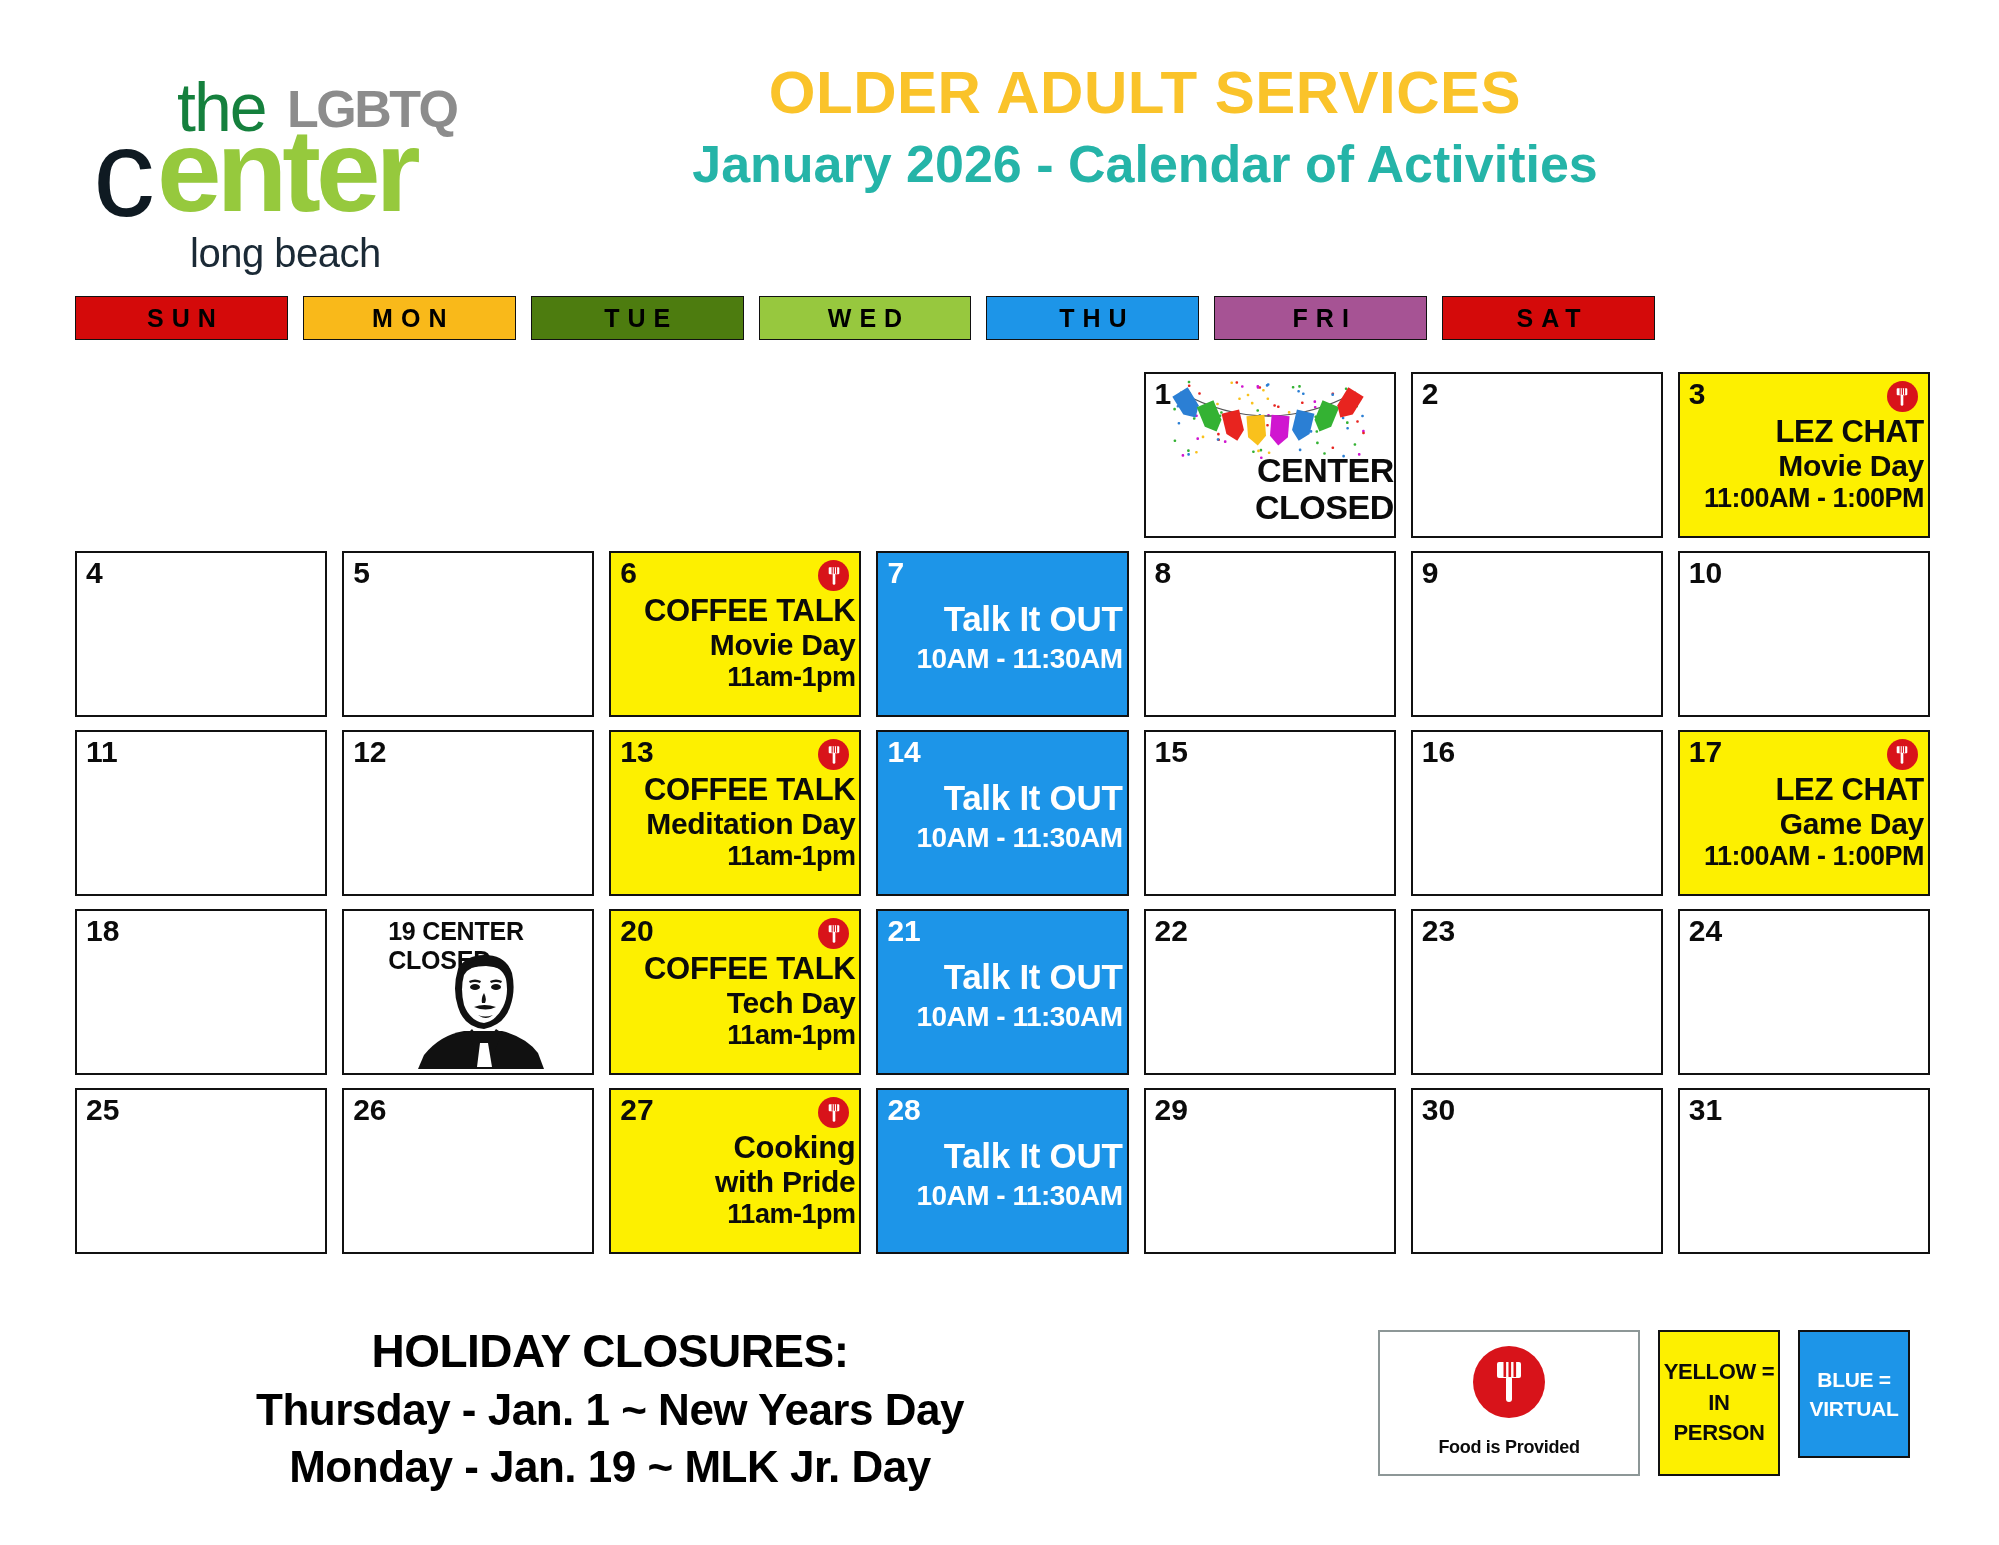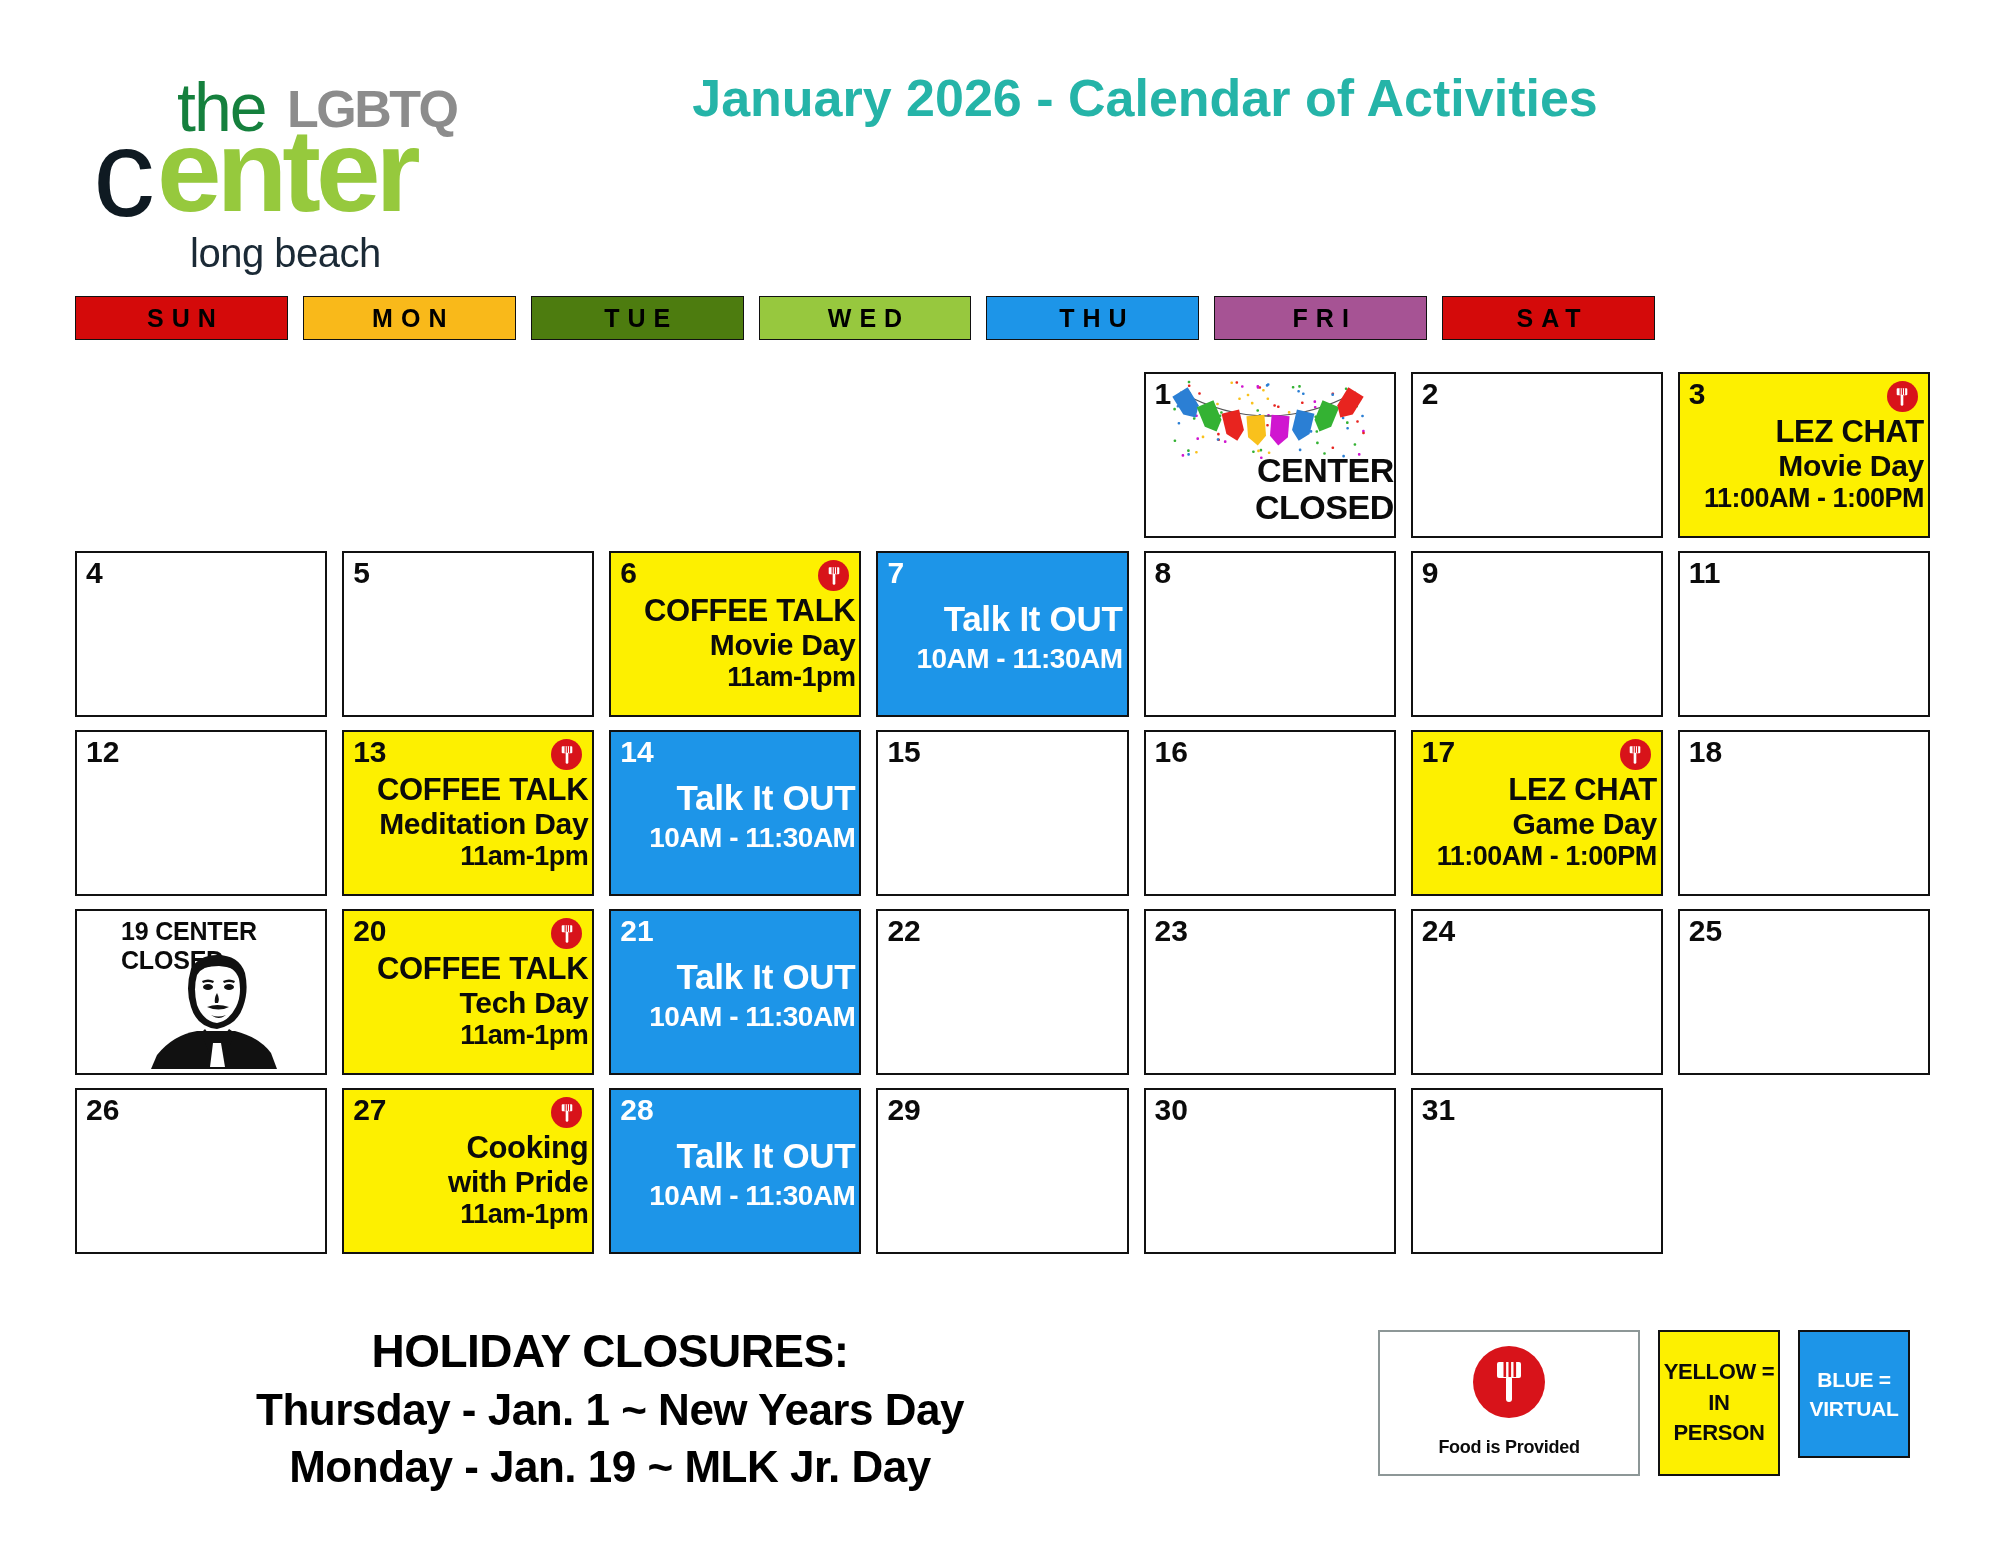--- a/index.html
+++ b/index.html
@@ -168,20 +168,21 @@
 
     <div class="logo">
       <span class="logo-the">the</span>
       <span class="logo-lgbtq">LGBTQ</span>
       <span class="logo-c">c</span>
       <span class="logo-enter">enter</span>
       <span class="logo-lb">long beach</span>
     </div>
 
     <div class="titles">
+      <div class="title-main">OLDER ADULT SERVICES</div>
       <div class="title-sub">January 2026 - Calendar of Activities</div>
     </div>
   </div>
 
   <div class="dow-row" id="dow-row">
       <div class="dow" style="background: rgb(212, 10, 10);">SUN</div>
       <div class="dow" style="background: rgb(249, 185, 26);">MON</div>
       <div class="dow" style="background: #4d7c0f;">TUE</div>
       <div class="dow" style="background: rgb(151, 200, 62);">WED</div>
       <div class="dow" style="background: rgb(29, 149, 232);">THU</div>
@@ -364,20 +365,23 @@
           <div class="l3">10AM - 11:30AM</div>
         </div>
       </div>
       <div class="cell plain">
         <span class="daynum">8</span>
       </div>
       <div class="cell plain">
         <span class="daynum">9</span>
       </div>
       <div class="cell plain">
+        <span class="daynum">10</span>
+      </div>
+      <div class="cell plain">
         <span class="daynum">11</span>
       </div>
       <div class="cell plain">
         <span class="daynum">12</span>
       </div>
       <div class="cell yellow">
         <span class="daynum">13</span>
         <div class="food-badge">
           <svg width="15" height="20" viewBox="0 0 34 44" aria-hidden="true">
             <rect x="14" y="16" width="6" height="26" rx="3" fill="#fff"></rect>

